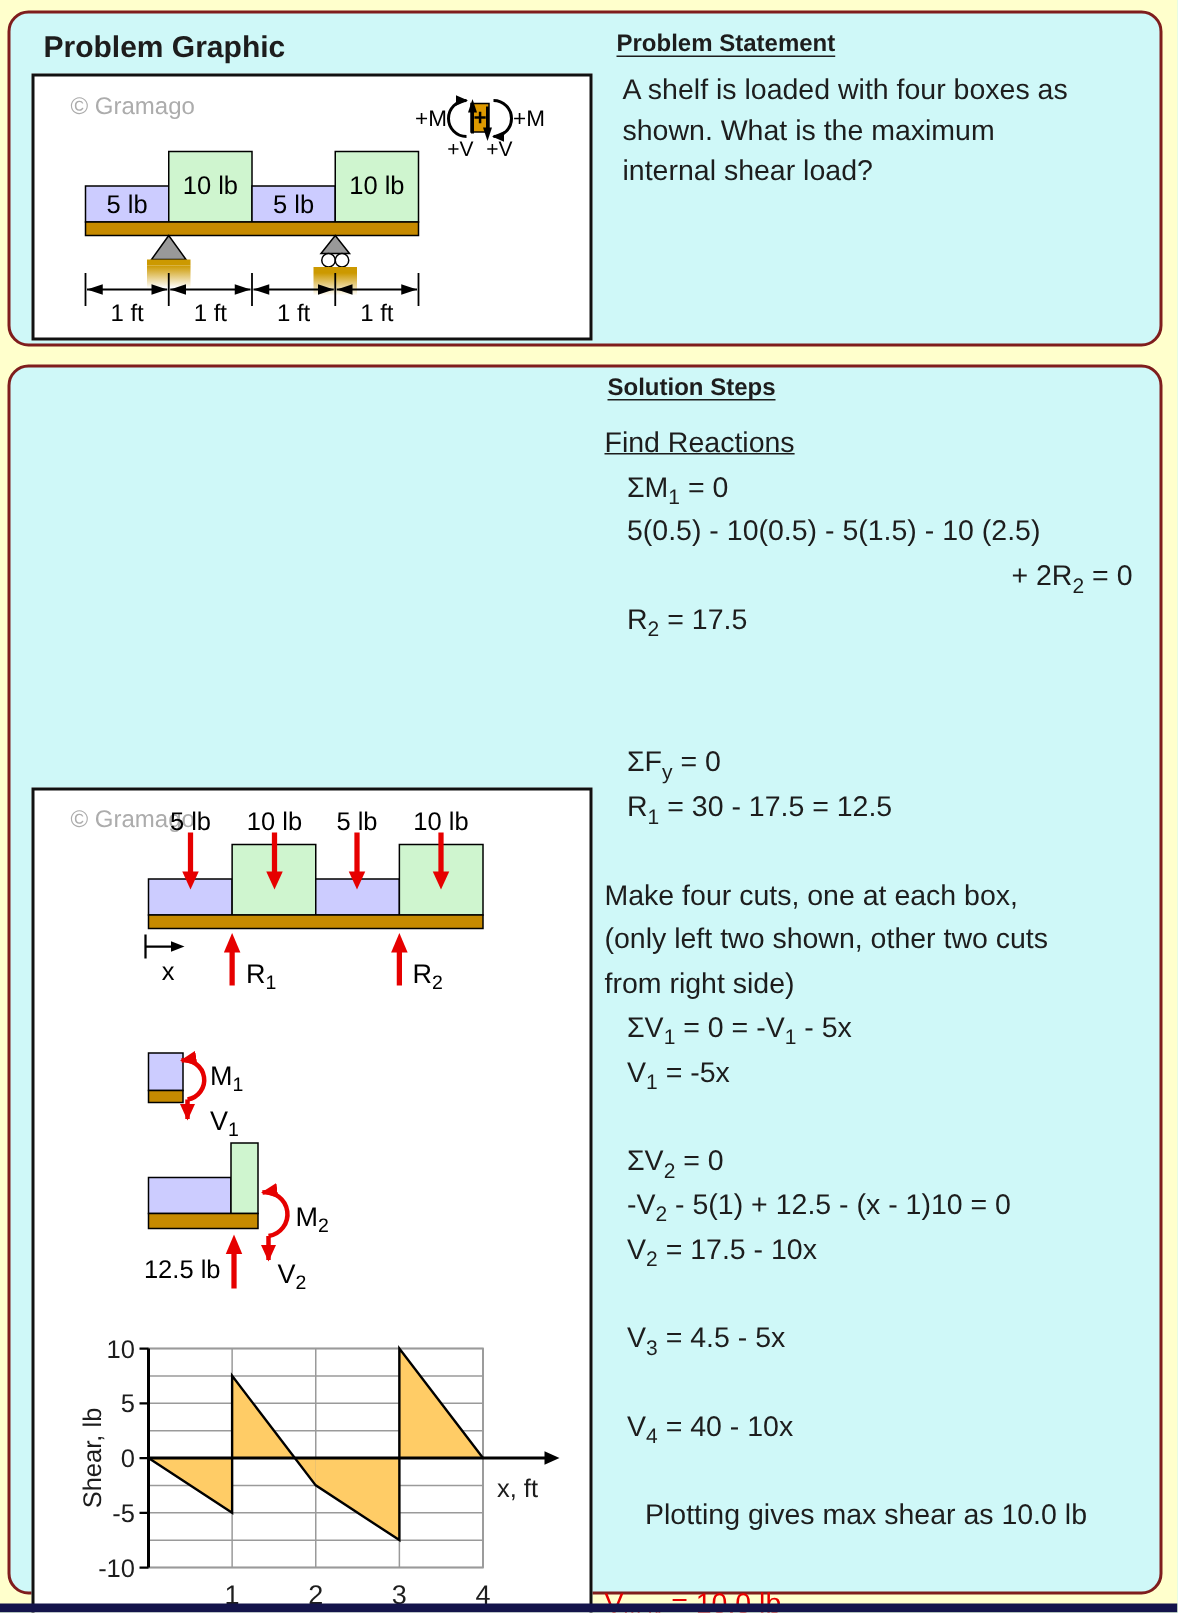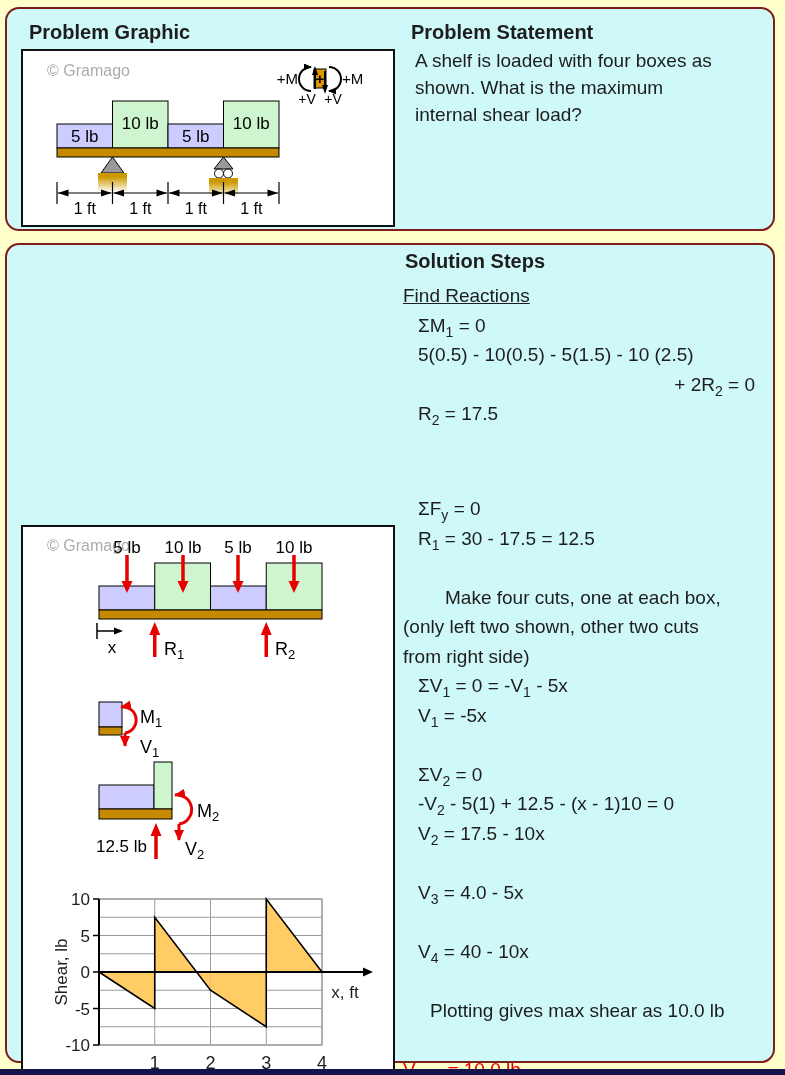--- a/index.html
+++ b/index.html
@@ -8,21 +8,21 @@
     background:#FFFFCC;color:#1d1d1d;
     font-family:"Liberation Sans",sans-serif;
   }
   .panel{
     position:absolute;left:5px;width:770px;box-sizing:border-box;
     background:#CFF8F8;border:2px solid #7f1d1d;border-radius:14px;
   }
   #panel-problem{top:7px;height:224px}
   #panel-solution{top:243px;height:820px}
   .gtitle{position:absolute;font-size:20px;font-weight:bold}
-  .rtitle{position:absolute;font-size:20px;font-weight:bold;text-underline-offset:3px}
+  .rtitle{position:absolute;font-size:16px;font-weight:bold;text-decoration:underline;text-underline-offset:3px}
   .whitebox{position:absolute;background:#ffffff;border:2px solid #111;box-sizing:border-box}
   #problem-box{left:14px;top:40px;width:374px;height:178px}
   #solution-box{left:14px;top:280px;width:374px;height:558px}
   .statement{position:absolute;left:408px;top:38px;width:360px;font-size:19px;line-height:27px}
   #steps{position:absolute;left:403px;top:281px;width:352px;font-size:19px}
   .step-line{height:29.5px;line-height:29.5px;white-space:pre}
   .sub{font-size:14px;position:relative;top:5px}
   svg{position:absolute;left:0;top:0;font-family:"Liberation Sans",sans-serif}
   .svgsub{font-size:13px}
   #footer-bar{position:absolute;left:0;bottom:0;width:785px;height:6px;background:#14144B}
@@ -234,31 +234,31 @@
 <div id="steps">
     <div class="step-line" style="padding-left: 0px; text-decoration: underline;"><span>Find Reactions</span></div>
     <div class="step-line" style="padding-left: 15px;"><span>ΣM</span><span class="sub">1</span><span> = 0</span></div>
     <div class="step-line" style="padding-left: 15px;"><span>5(0.5) - 10(0.5) - 5(1.5) - 10 (2.5)</span></div>
     <div class="step-line" style="text-align: right; padding-left: 15px;"><span>+ 2R</span><span class="sub">2</span><span> = 0</span></div>
     <div class="step-line" style="padding-left: 15px;"><span>R</span><span class="sub">2</span><span> = 17.5</span></div>
     <div class="step-line"></div>
     <div class="step-line" style="padding-left: 15px; margin-top: 36px;"><span>ΣF</span><span class="sub">y</span><span> = 0</span></div>
     <div class="step-line" style="padding-left: 15px;"><span>R</span><span class="sub">1</span><span> = 30 - 17.5 = 12.5</span></div>
     <div class="step-line"></div>
-    <div class="step-line" style="padding-left: 0px; margin-left: 42px;"><span>Make four cuts, one at each box,</span></div>
+    <div class="step-line" style="padding-left: 0px;"><span>Make four cuts, one at each box,</span></div>
     <div class="step-line" style="padding-left: 0px;"><span>(only left two shown, other two cuts</span></div>
     <div class="step-line" style="padding-left: 0px;"><span>from right side)</span></div>
     <div class="step-line" style="padding-left: 15px;"><span>ΣV</span><span class="sub">1</span><span> = 0 = -V</span><span class="sub">1</span><span> - 5x</span></div>
     <div class="step-line" style="padding-left: 15px;"><span>V</span><span class="sub">1</span><span> = -5x</span></div>
     <div class="step-line"></div>
     <div class="step-line" style="padding-left: 15px;"><span>ΣV</span><span class="sub">2</span><span> = 0</span></div>
     <div class="step-line" style="padding-left: 15px;"><span>-V</span><span class="sub">2</span><span> - 5(1) + 12.5 - (x - 1)10 = 0</span></div>
     <div class="step-line" style="padding-left: 15px;"><span>V</span><span class="sub">2</span><span> = 17.5 - 10x</span></div>
     <div class="step-line"></div>
-    <div class="step-line" style="padding-left: 15px;"><span>V</span><span class="sub">3</span><span> = 4.0 - 5x</span></div>
+    <div class="step-line" style="padding-left: 15px;"><span>V</span><span class="sub">3</span><span> = 4.5 - 5x</span></div>
     <div class="step-line"></div>
     <div class="step-line" style="padding-left: 15px;"><span>V</span><span class="sub">4</span><span> = 40 - 10x</span></div>
     <div class="step-line"></div>
     <div class="step-line" style="padding-left: 27px;"><span>Plotting gives max shear as 10.0 lb</span></div>
     <div class="step-line"></div>
     <div class="step-line" style="color: rgb(230, 0, 0); padding-left: 0px;"><span>V</span><span class="sub">max</span><span> = 10.0 lb</span></div>
   </div>
 
 <div id="footer-bar"></div>
 

